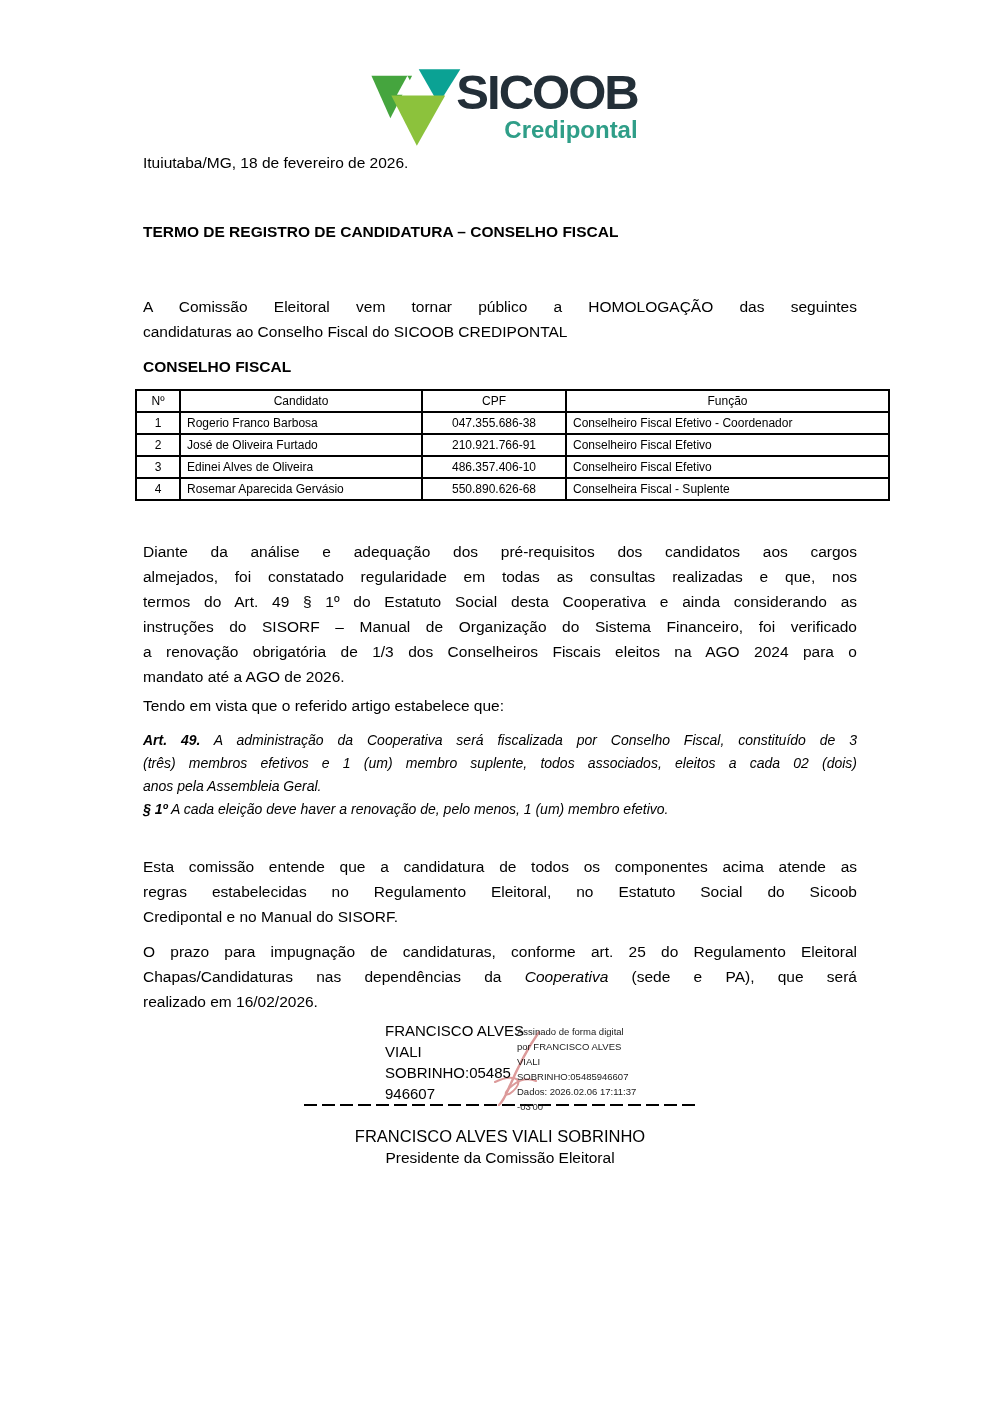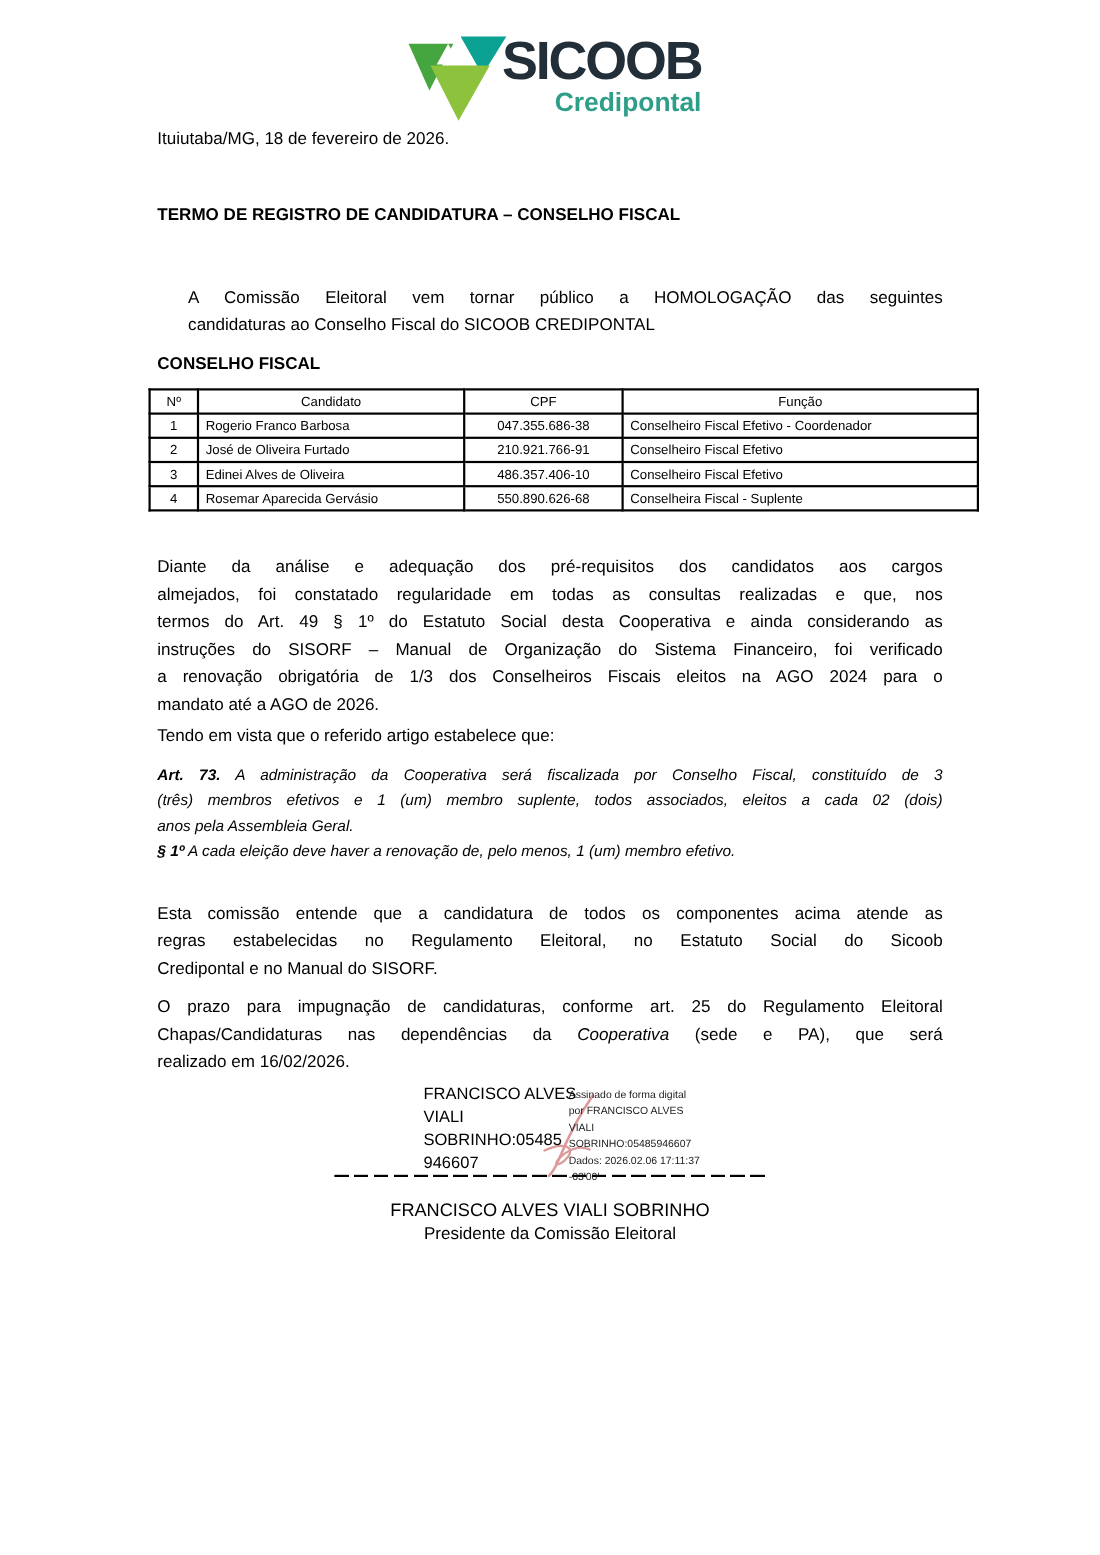--- a/index.html
+++ b/index.html
@@ -1,29 +1,29 @@
 <!DOCTYPE html>
 <html lang="pt" style="--brand-dark: #232f38; --subbrand-teal: #2f9e88; --icon-green: #45a53e; --icon-teal: #0ba294; --icon-lime: #8cc23c; --flourish-red: #dc9a9a;"><head>
 <meta charset="utf-8">
 <style>
   html,body{margin:0;padding:0;background:#fff;}
   body{width:1000px;height:1414px;font-family:"Liberation Sans",sans-serif;color:#000;overflow:hidden;}
   .doc{padding:0 143px;}
 
   
-  .logo-row{display:flex;justify-content:center;align-items:flex-start;padding-top:26px;height:88px;}
+  .logo-row{display:flex;justify-content:center;align-items:flex-start;padding-top:62px;height:88px;}
   .logo-icon{width:104px;height:88px;margin-right:-10px;flex:none;}
   .brand-text{display:flex;flex-direction:column;}
   .brand{font-size:49px;line-height:49px;font-weight:bold;letter-spacing:-2px;margin-top:6px;color:var(--brand-dark,#232f38);}
   .subbrand{font-size:24px;line-height:26px;font-weight:bold;text-align:right;margin-top:0;color:var(--subbrand-teal,#2f9e88);letter-spacing:0;}
 
   .date{margin-top:3px;font-size:15.5px;line-height:19px;}
   .title{margin-top:50px;font-size:15.5px;line-height:19px;font-weight:bold;}
   .para{font-size:15.5px;line-height:25px;}
-  .intro{margin-top:53px;margin-left:28px;}
+  .intro{margin-top:53px;}
   .jline{text-align:justify;text-align-last:justify;}
   .lline{text-align:left;}
   .section-heading{margin-top:13px;font-size:15.5px;line-height:19px;font-weight:bold;}
 
   table.cand{border-collapse:collapse;table-layout:fixed;width:753px;margin:13px 0 0 -8px;font-size:12px;}
   table.cand th,table.cand td{border:2px solid #000;padding:0 6px;height:20px;line-height:19px;font-weight:normal;white-space:nowrap;overflow:hidden;}
   table.cand th{text-align:center;}
   td.c0{text-align:center;}
   td.c1{text-align:left;}
   td.c2{text-align:center;}
@@ -122,21 +122,21 @@
     <div class="jline">almejados, foi constatado regularidade em todas as consultas realizadas e que, nos</div>
     <div class="jline">termos do Art. 49 § 1º do Estatuto Social desta Cooperativa e ainda considerando as</div>
     <div class="jline">instruções do SISORF – Manual de Organização do Sistema Financeiro, foi verificado</div>
     <div class="jline">a renovação obrigatória de 1/3 dos Conselheiros Fiscais eleitos na AGO 2024 para o</div>
     <div class="lline">mandato até a AGO de 2026.</div>
   </div>
 
   <div class="para tendo">Tendo em vista que o referido artigo estabelece que:</div>
 
   <div class="quote">
-    <div class="jline"><span class="b">Art. 73.</span><span> A administração da Cooperativa será fiscalizada por Conselho Fiscal, constituído de 3</span></div>
+    <div class="jline"><span class="b">Art. 49.</span><span> A administração da Cooperativa será fiscalizada por Conselho Fiscal, constituído de 3</span></div>
     <div class="jline">(três) membros efetivos e 1 (um) membro suplente, todos associados, eleitos a cada 02 (dois)</div>
     <div class="lline">anos pela Assembleia Geral.</div>
     <div class="lline"><span class="b">§ 1º</span><span> A cada eleição deve haver a renovação de, pelo menos, 1 (um) membro efetivo.</span></div>
   </div>
 
   <div class="para esta">
     <div class="jline">Esta comissão entende que a candidatura de todos os componentes acima atende as</div>
     <div class="jline">regras estabelecidas no Regulamento Eleitoral, no Estatuto Social do Sicoob</div>
     <div class="lline">Credipontal e no Manual do SISORF.</div>
   </div>

